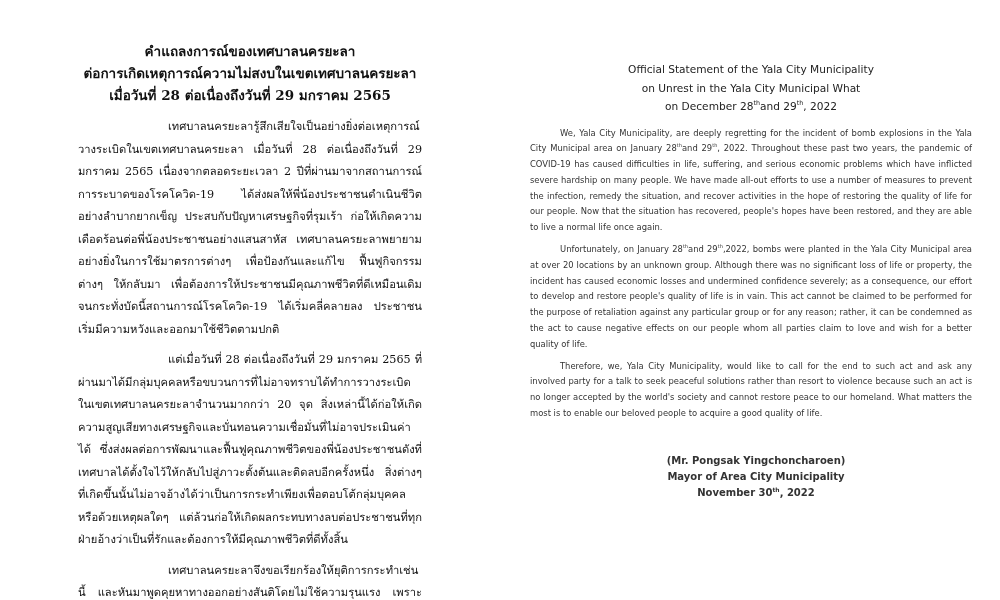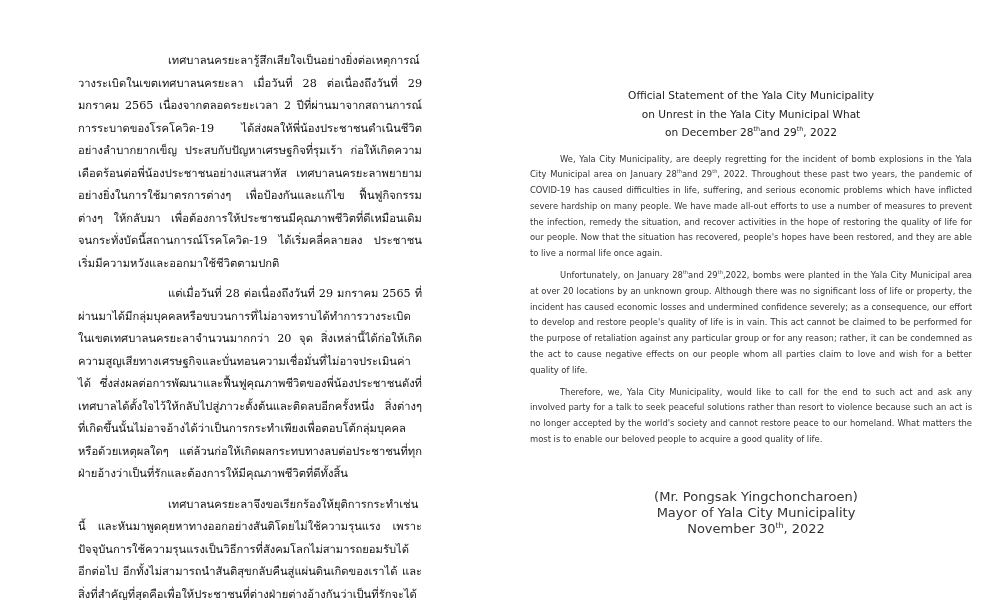--- a/index.html
+++ b/index.html
@@ -3,37 +3,42 @@
 <meta charset="utf-8">
 <style>
   html, body { margin: 0; padding: 0; }
   body {
     width: 1000px; height: 600px; background: #ffffff; overflow: hidden;
     position: relative; color: #111;
   }
   .page { position: absolute; top: 0; height: 600px; box-sizing: border-box; }
   .page-th { left: 0; width: 490px; padding: 40px 60px 0 70px;
     font-family: "DejaVu Serif", "Liberation Serif", serif; }
-  .page-en { left: 500px; width: 500px; padding: 86px 28px 0 30px;
+  .page-en { left: 500px; width: 500px; padding: 60px 28px 0 30px;
     font-family: "DejaVu Sans", "Liberation Sans", sans-serif; color: #333; }
 
   .th-title { text-align: center; font-weight: bold; font-size: 13.5px; line-height: 22px; }
   .th-body { margin-top: 10px; font-size: 11.2px; line-height: 22.5px; text-align: justify; }
   .th-body p { margin: 8px; text-indent: 90px; }
 
   .en-title { text-align: center; font-size: 10.6px; line-height: 18.5px; color: #222; }
   .en-body { margin-top: 10px; font-size: 8.4px; line-height: 15.8px; text-align: justify; }
   .en-body p { margin: 0 0 6px 0; text-indent: 30px; }
-  .en-sign { text-align: center; font-size: 13px; line-height: 16px; margin-top: 41px; padding-left: 10px; }
+  .en-sign { text-align: center; font-size: 10px; line-height: 16px; margin-top: 31px; padding-left: 10px; font-weight: bold; }
   sup { font-size: 0.6em; line-height: 0; }
 </style>
 </head>
 <body>
 
 <div class="page page-th">
+  <div class="th-title">
+    <div>คำแถลงการณ์ของเทศบาลนครยะลา</div>
+    <div>ต่อการเกิดเหตุการณ์ความไม่สงบในเขตเทศบาลนครยะลา</div>
+    <div>เมื่อวันที่ 28 ต่อเนื่องถึงวันที่ 29 มกราคม 2565</div>
+  </div>
   <div class="th-body">
     <p>เทศบาลนครยะลารู้สึกเสียใจเป็นอย่างยิ่งต่อเหตุการณ์วางระเบิดในเขตเทศบาลนครยะลา เมื่อวันที่ 28 ต่อเนื่องถึงวันที่ 29 มกราคม 2565 เนื่องจากตลอดระยะเวลา 2 ปีที่ผ่านมาจากสถานการณ์การระบาดของโรคโควิด-19 ได้ส่งผลให้พี่น้องประชาชนดำเนินชีวิตอย่างลำบากยากเข็ญ ประสบกับปัญหาเศรษฐกิจที่รุมเร้า ก่อให้เกิดความเดือดร้อนต่อพี่น้องประชาชนอย่างแสนสาหัส เทศบาลนครยะลาพยายามอย่างยิ่งในการใช้มาตรการต่างๆ เพื่อป้องกันและแก้ไข ฟื้นฟูกิจกรรมต่างๆ ให้กลับมา เพื่อต้องการให้ประชาชนมีคุณภาพชีวิตที่ดีเหมือนเดิม จนกระทั่งบัดนี้สถานการณ์โรคโควิด-19 ได้เริ่มคลี่คลายลง ประชาชนเริ่มมีความหวังและออกมาใช้ชีวิตตามปกติ</p>
     <p>แต่เมื่อวันที่ 28 ต่อเนื่องถึงวันที่ 29 มกราคม 2565 ที่ผ่านมาได้มีกลุ่มบุคคลหรือขบวนการที่ไม่อาจทราบได้ทำการวางระเบิดในเขตเทศบาลนครยะลาจำนวนมากกว่า 20 จุด สิ่งเหล่านี้ได้ก่อให้เกิดความสูญเสียทางเศรษฐกิจและบั่นทอนความเชื่อมั่นที่ไม่อาจประเมินค่าได้ ซึ่งส่งผลต่อการพัฒนาและฟื้นฟูคุณภาพชีวิตของพี่น้องประชาชนดังที่เทศบาลได้ตั้งใจไว้ให้กลับไปสู่ภาวะตั้งต้นและติดลบอีกครั้งหนึ่ง สิ่งต่างๆ ที่เกิดขึ้นนั้นไม่อาจอ้างได้ว่าเป็นการกระทำเพียงเพื่อตอบโต้กลุ่มบุคคล หรือด้วยเหตุผลใดๆ แต่ล้วนก่อให้เกิดผลกระทบทางลบต่อประชาชนที่ทุกฝ่ายอ้างว่าเป็นที่รักและต้องการให้มีคุณภาพชีวิตที่ดีทั้งสิ้น</p>
     <p>เทศบาลนครยะลาจึงขอเรียกร้องให้ยุติการกระทำเช่นนี้ และหันมาพูดคุยหาทางออกอย่างสันติโดยไม่ใช้ความรุนแรง เพราะปัจจุบันการใช้ความรุนแรงเป็นวิธีการที่สังคมโลกไม่สามารถยอมรับได้อีกต่อไป อีกทั้งไม่สามารถนำสันติสุขกลับคืนสู่แผ่นดินเกิดของเราได้ และสิ่งที่สำคัญที่สุดคือเพื่อให้ประชาชนที่ต่างฝ่ายต่างอ้างกันว่าเป็นที่รักจะได้มีคุณภาพชีวิตที่ดีและมีความสุขอย่างยั่งยืน</p>
   </div>
 
 </div>
 
 <div class="page page-en">
   <div class="en-title">
@@ -41,16 +46,16 @@
     <div>on Unrest in the Yala City Municipal What</div>
     <div><span>on December 28</span><sup>th</sup><span>and 29</span><sup>th</sup><span>, 2022</span></div>
   </div>
   <div class="en-body">
     <p><span>We, Yala City Municipality, are deeply regretting for the incident of bomb explosions in the Yala City Municipal area on January 28</span><sup>th</sup><span>and 29</span><sup>th</sup><span>, 2022. Throughout these past two years, the pandemic of COVID-19 has caused difficulties in life, suffering, and serious economic problems which have inflicted severe hardship on many people. We have made all-out efforts to use a number of measures to prevent the infection, remedy the situation, and recover activities in the hope of restoring the quality of life for our people. Now that the situation has recovered, people's hopes have been restored, and they are able to live a normal life once again.</span></p>
     <p><span>Unfortunately, on January 28</span><sup>th</sup><span>and 29</span><sup>th</sup><span>,2022, bombs were planted in the Yala City Municipal area at over 20 locations by an unknown group. Although there was no significant loss of life or property, the incident has caused economic losses and undermined confidence severely; as a consequence, our effort to develop and restore people's quality of life is in vain. This act cannot be claimed to be performed for the purpose of retaliation against any particular group or for any reason; rather, it can be condemned as the act to cause negative effects on our people whom all parties claim to love and wish for a better quality of life.</span></p>
     <p>Therefore, we, Yala City Municipality, would like to call for the end to such act and ask any involved party for a talk to seek peaceful solutions rather than resort to violence because such an act is no longer accepted by the world's society and cannot restore peace to our homeland. What matters the most is to enable our beloved people to acquire a good quality of life.</p>
   </div>
   <div class="en-sign">
     <div>(Mr. Pongsak Yingchoncharoen)</div>
-    <div>Mayor of Yala City Municipality</div>
+    <div>Mayor of Area City Municipality</div>
     <div><span>November 30</span><sup>th</sup><span>, 2022</span></div>
   </div>
 </div>
 
 </body></html>

